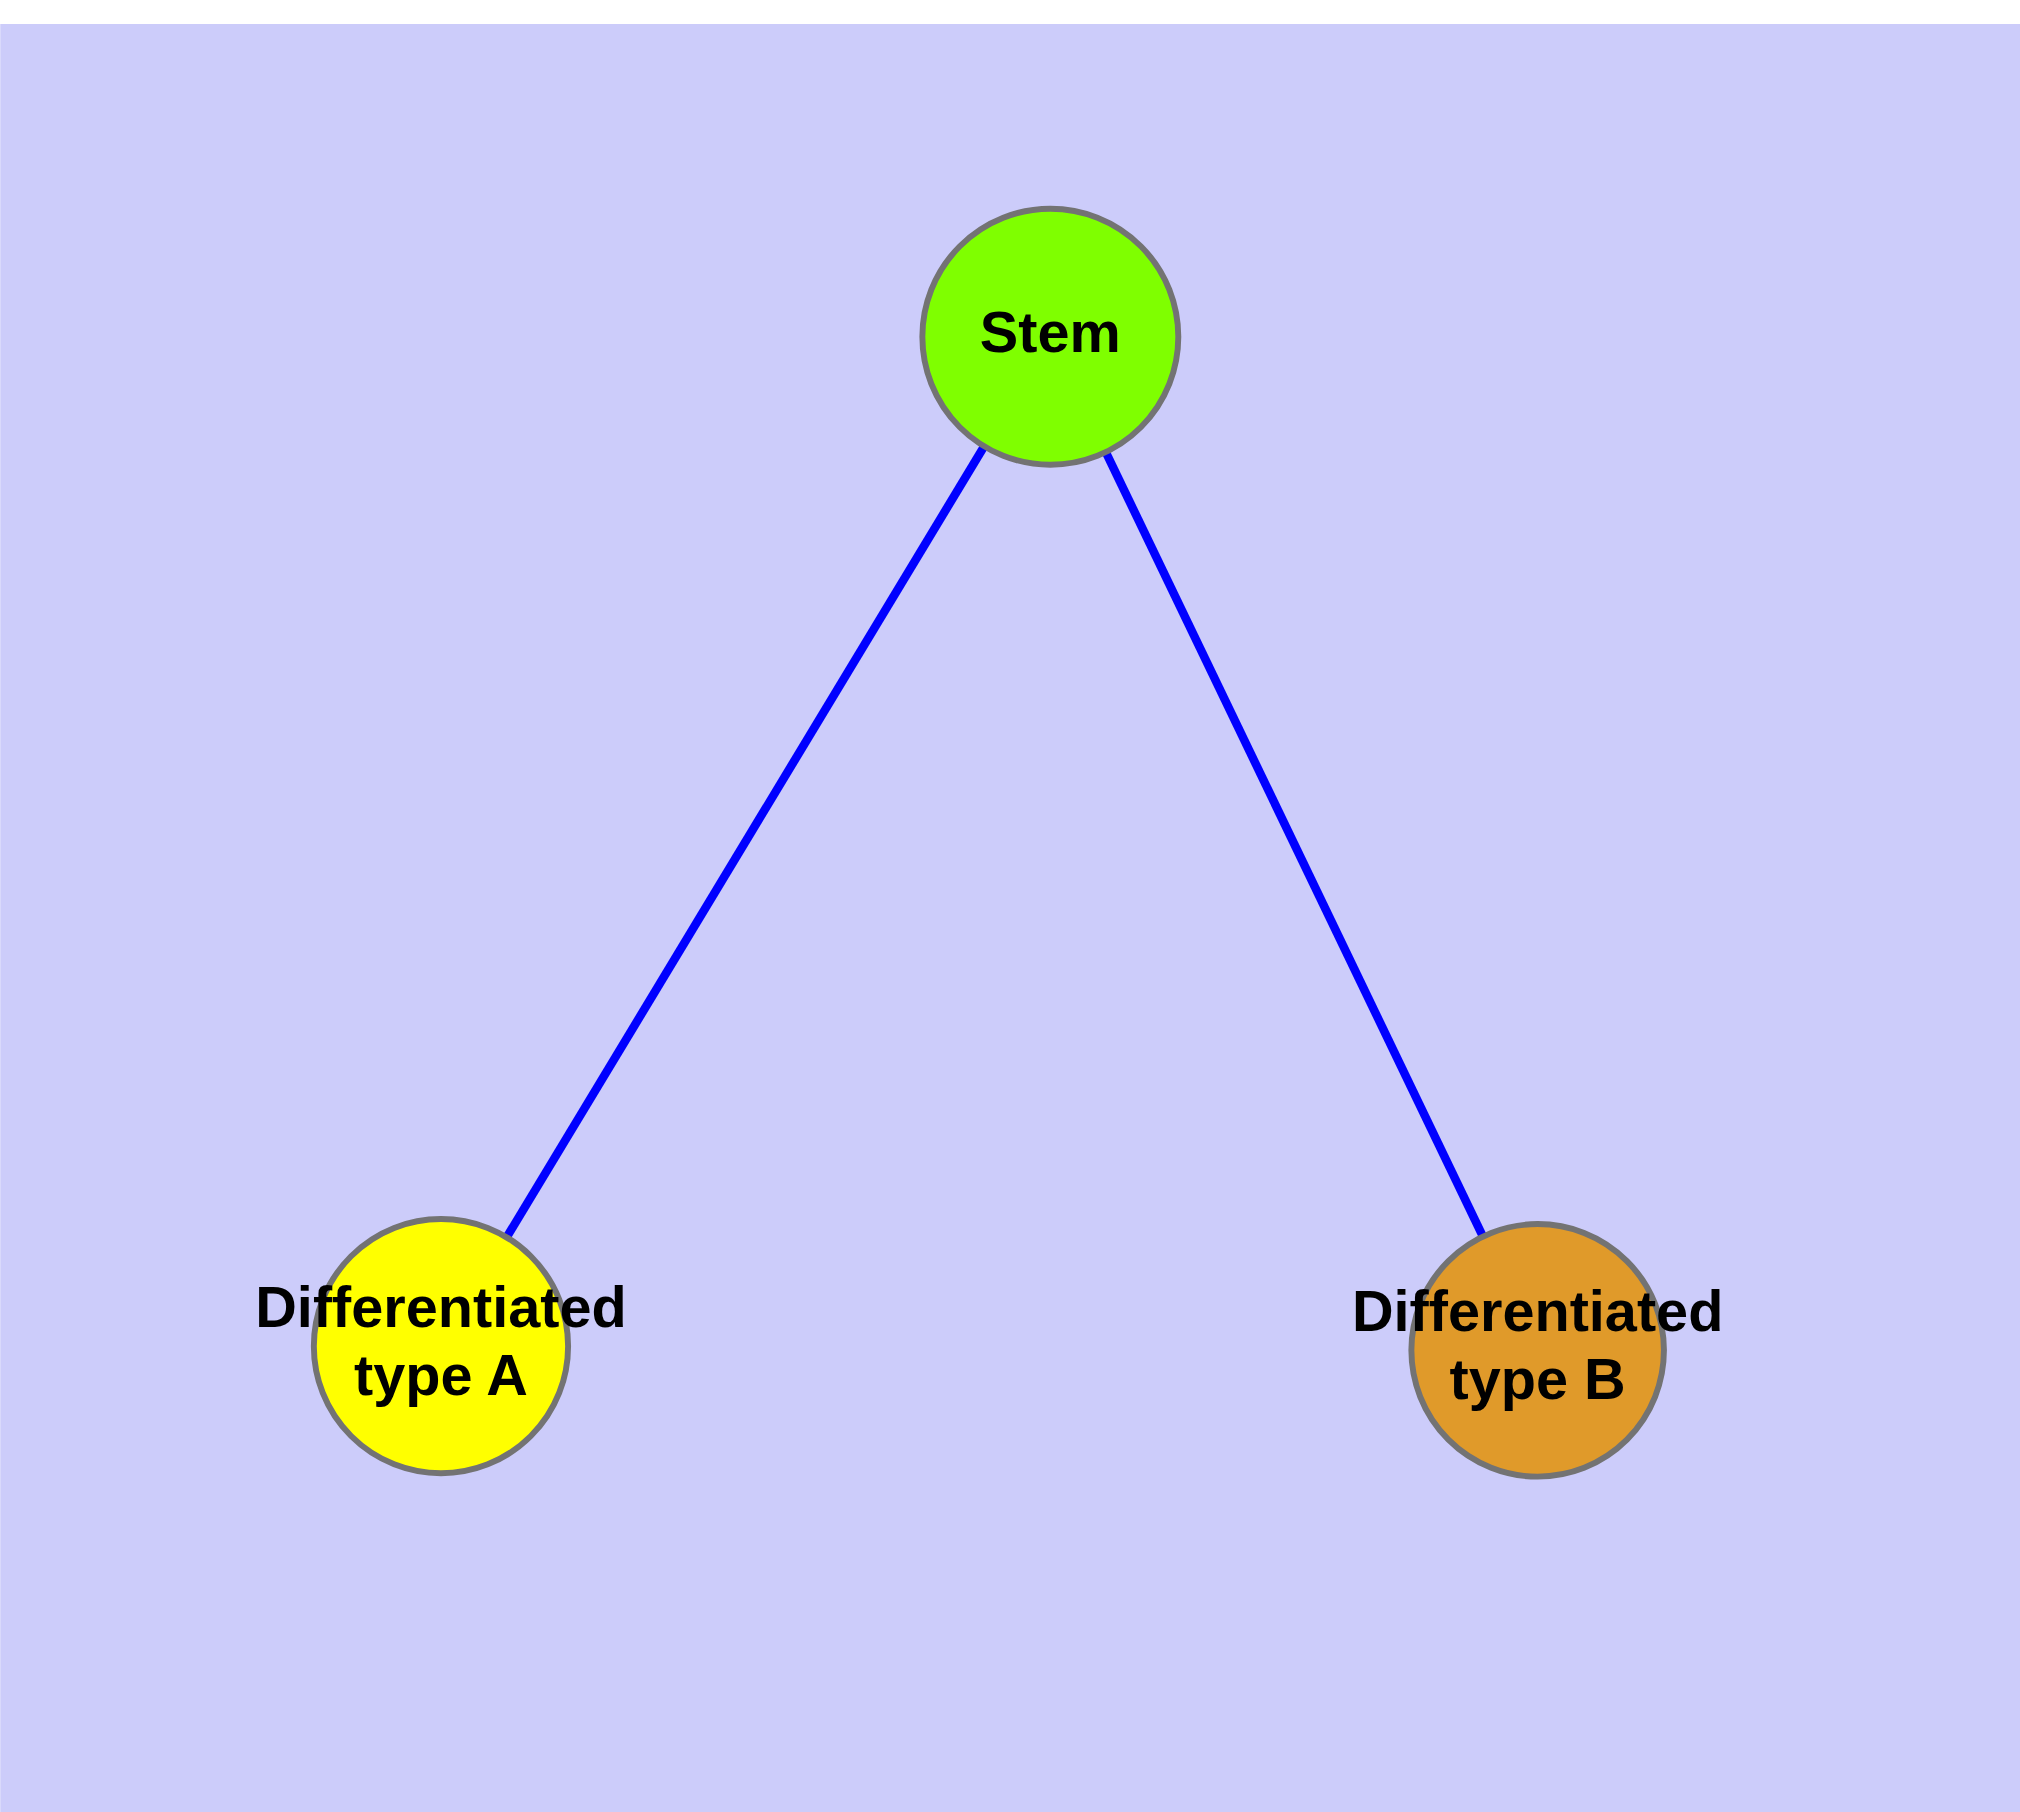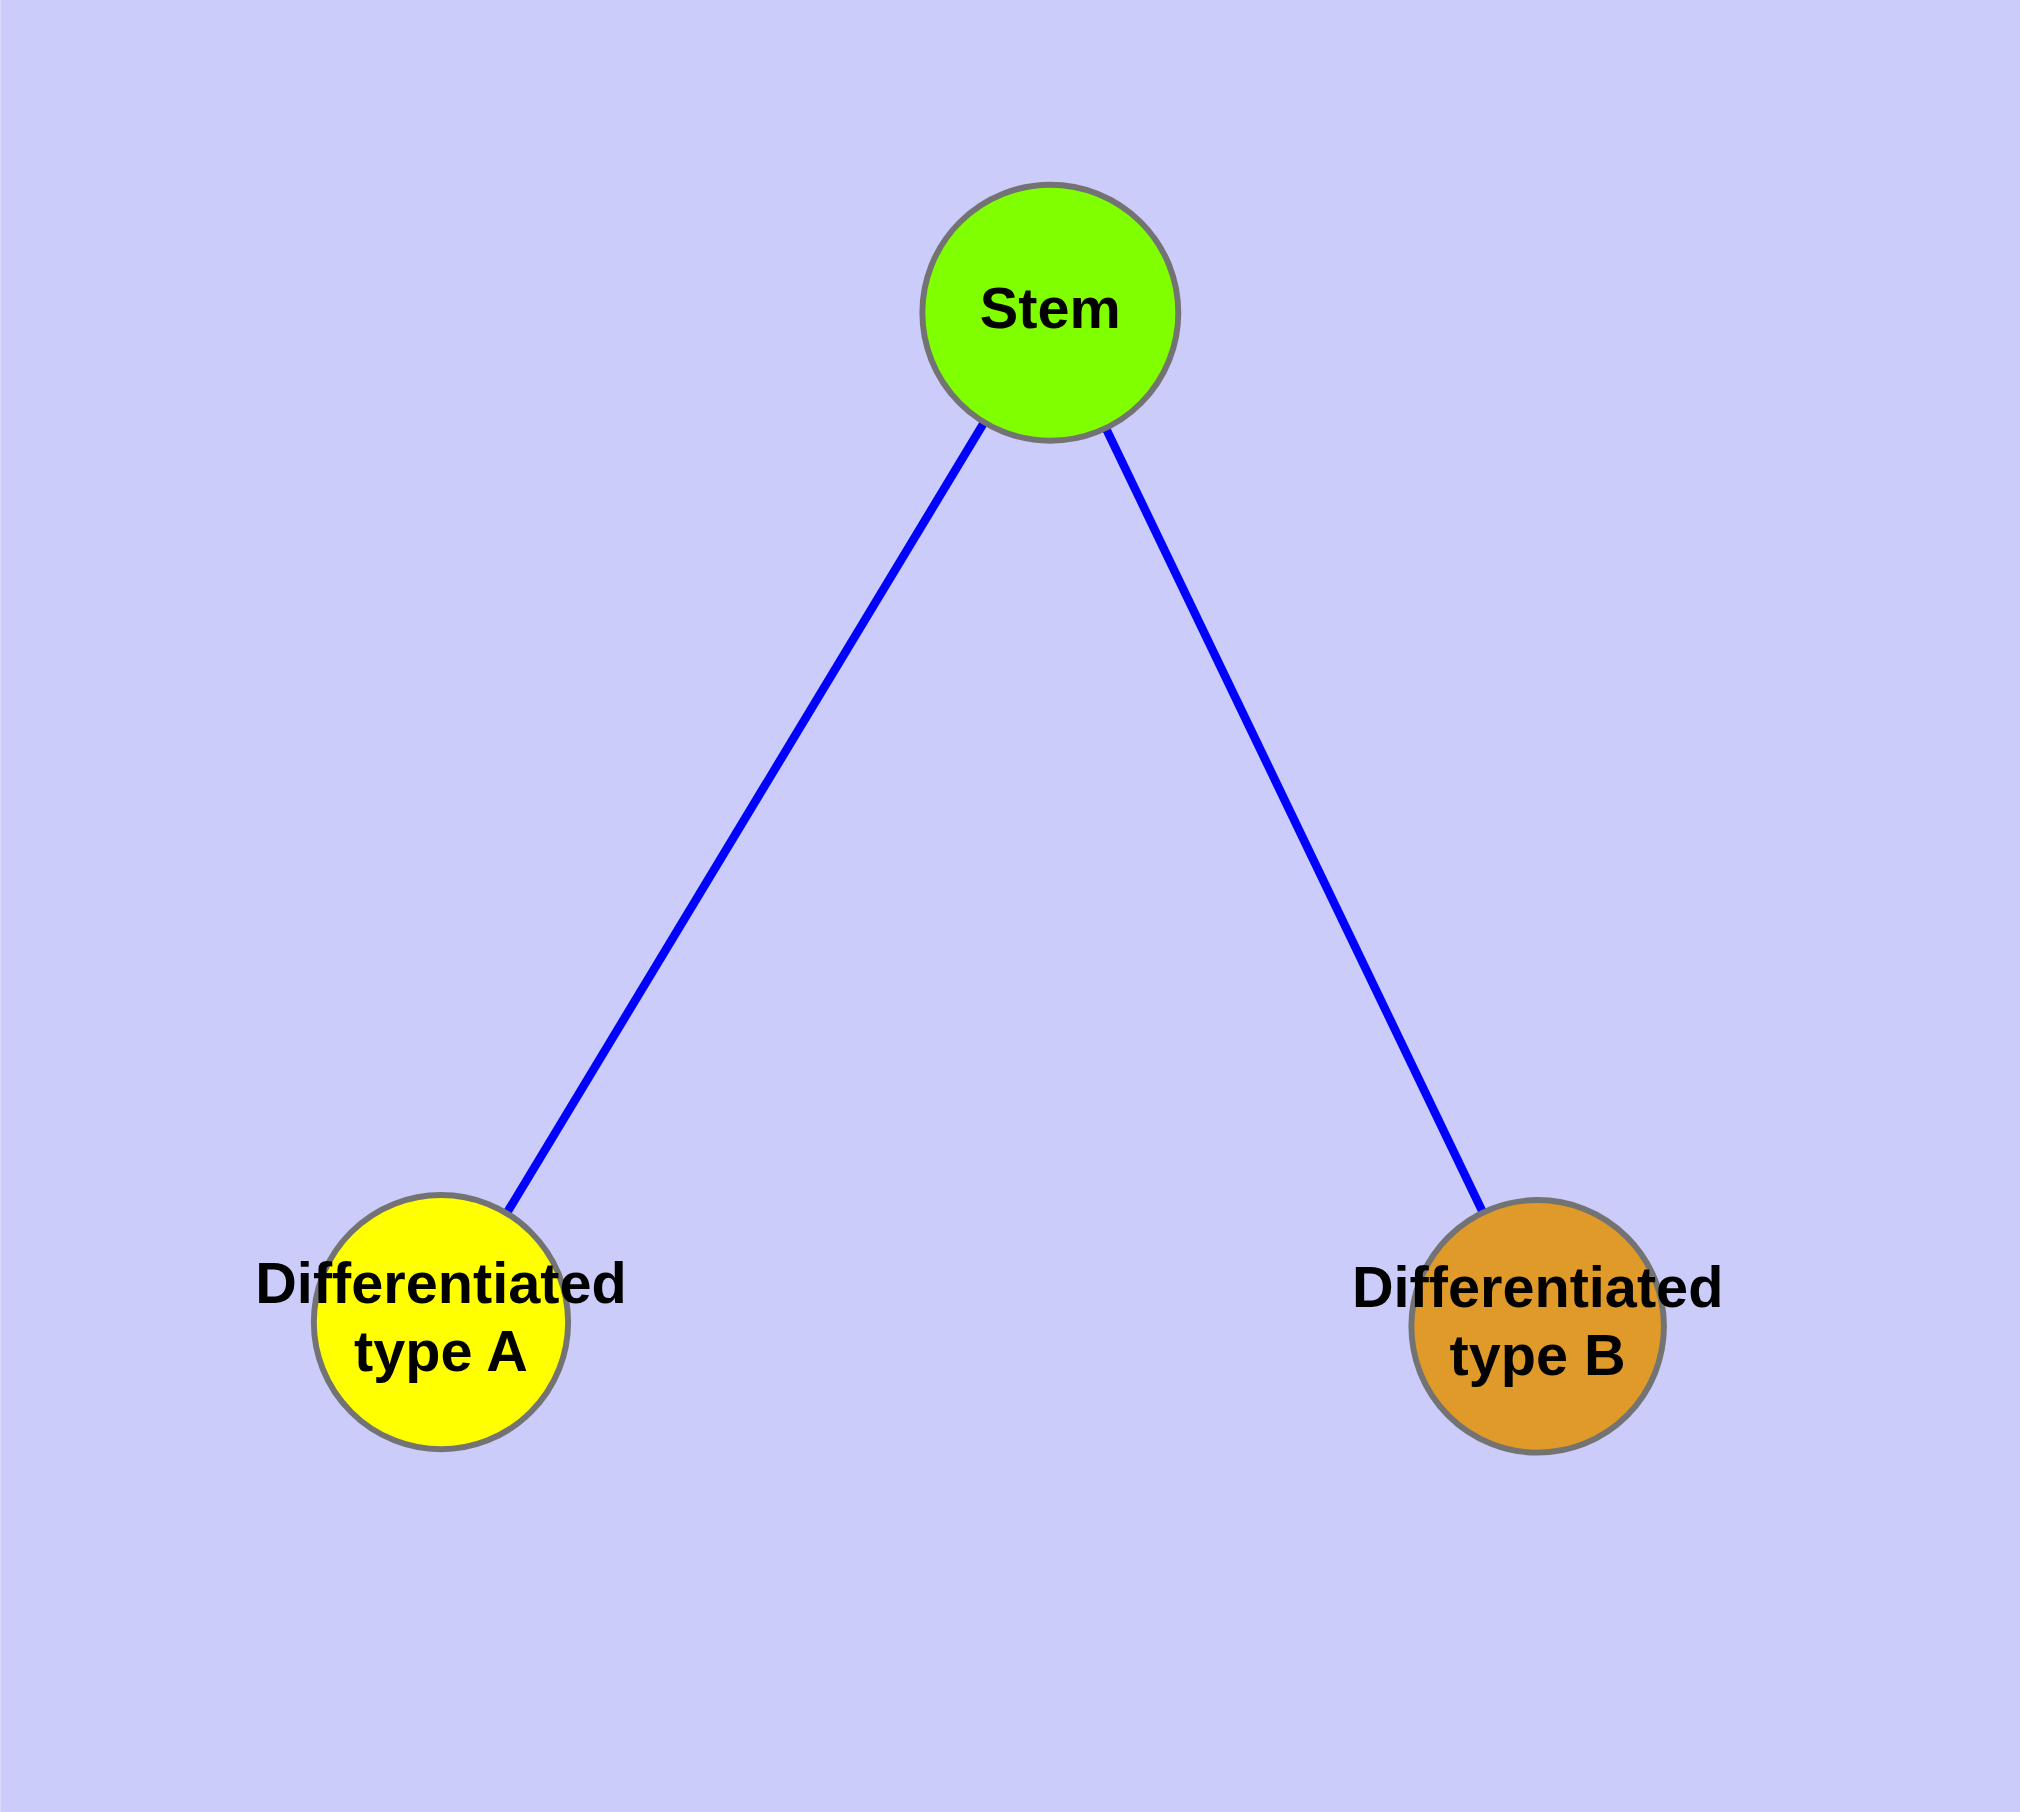--- a/index.html
+++ b/index.html
@@ -31,21 +31,21 @@
     font-weight: bold;
     fill: #000000;
     text-anchor: middle;
     dominant-baseline: middle;
     white-space: pre;
   }
 </style>
 </head>
 <body style="width: 2021px; height: 1812px;">
 
-<div id="graph-canvas" style="width: 2021px; height: 1298px;">
+<div id="graph-canvas" style="width: 2021px; height: 1298px; margin-top: 24px;">
   <svg id="graph-svg" viewBox="0 0 2384 2138" xmlns="http://www.w3.org/2000/svg" style="width: 2021px; height: 1812px;">
 
     <rect id="bg-rect" x="0" y="0" width="2384" height="2138" fill="#ccccfa"></rect>
 
     <g id="edge-layer">
       <line id="edge-stem-to-diff-a" x1="1239" y1="369" x2="520" y2="1560" stroke="#0000ff" stroke-width="10" stroke-linecap="butt"></line>
       <line id="edge-stem-to-diff-b" x1="1239" y1="369" x2="1814" y2="1565" stroke="#0000ff" stroke-width="10" stroke-linecap="butt"></line>
     </g>
 
     <g id="node-layer">

